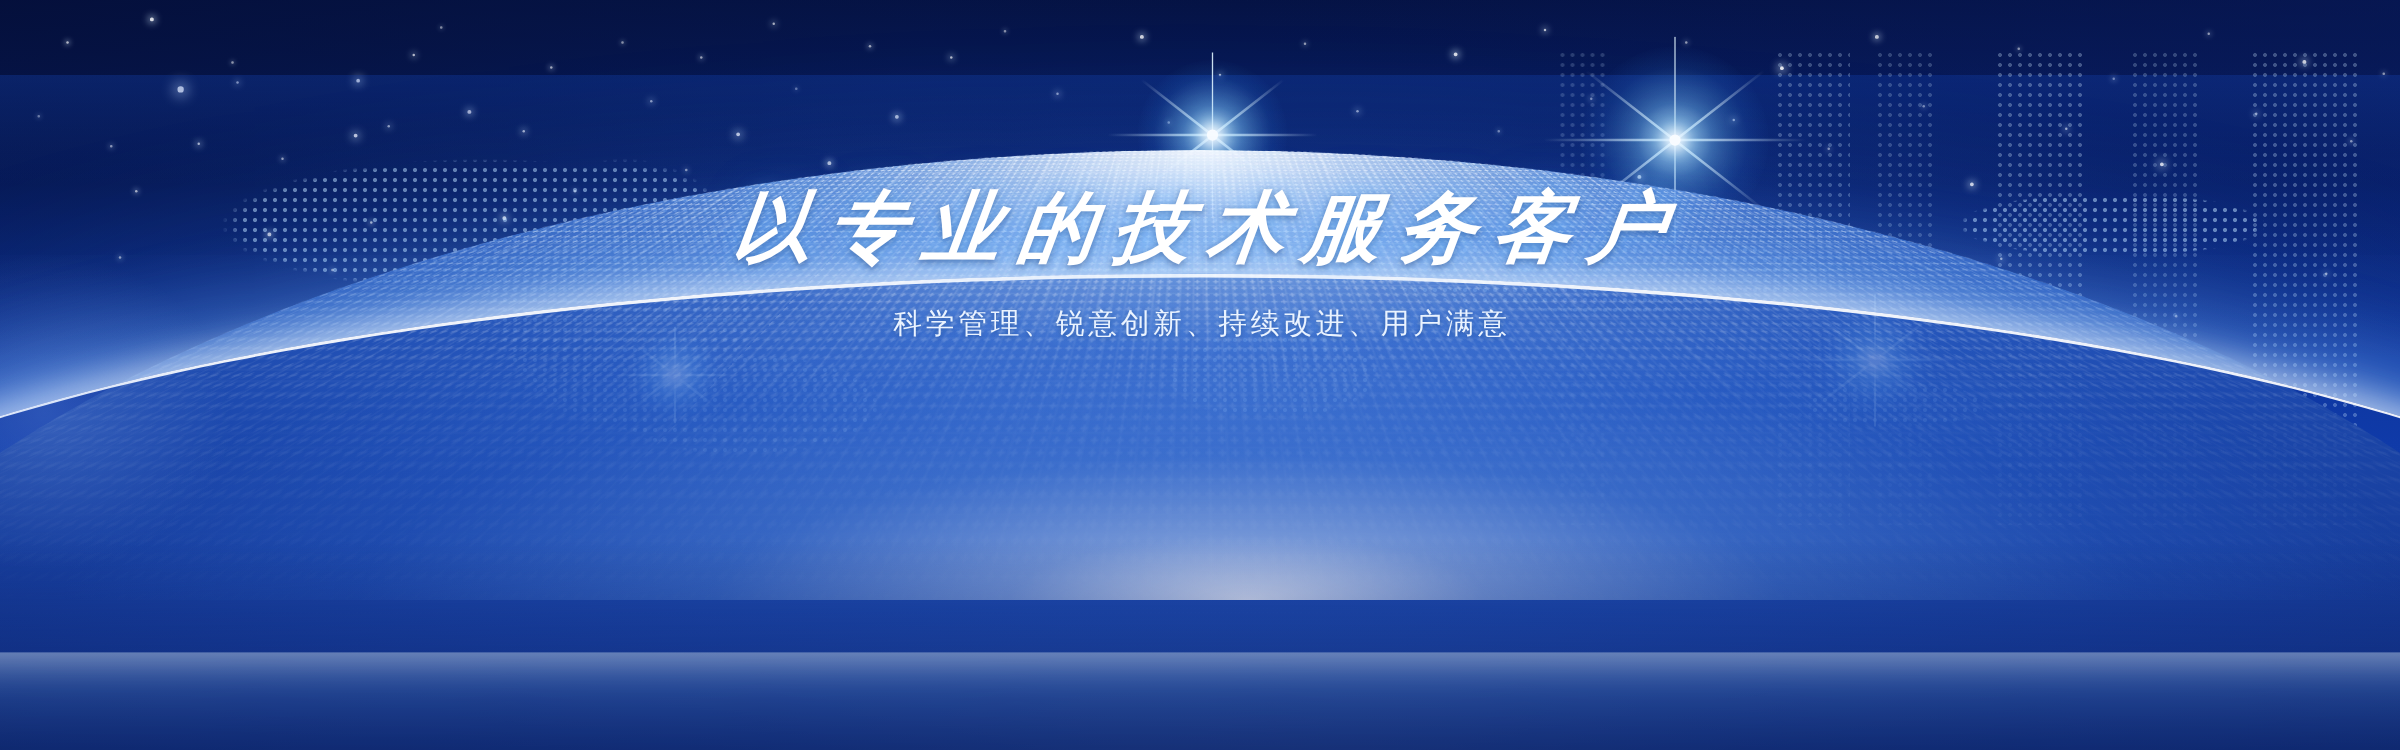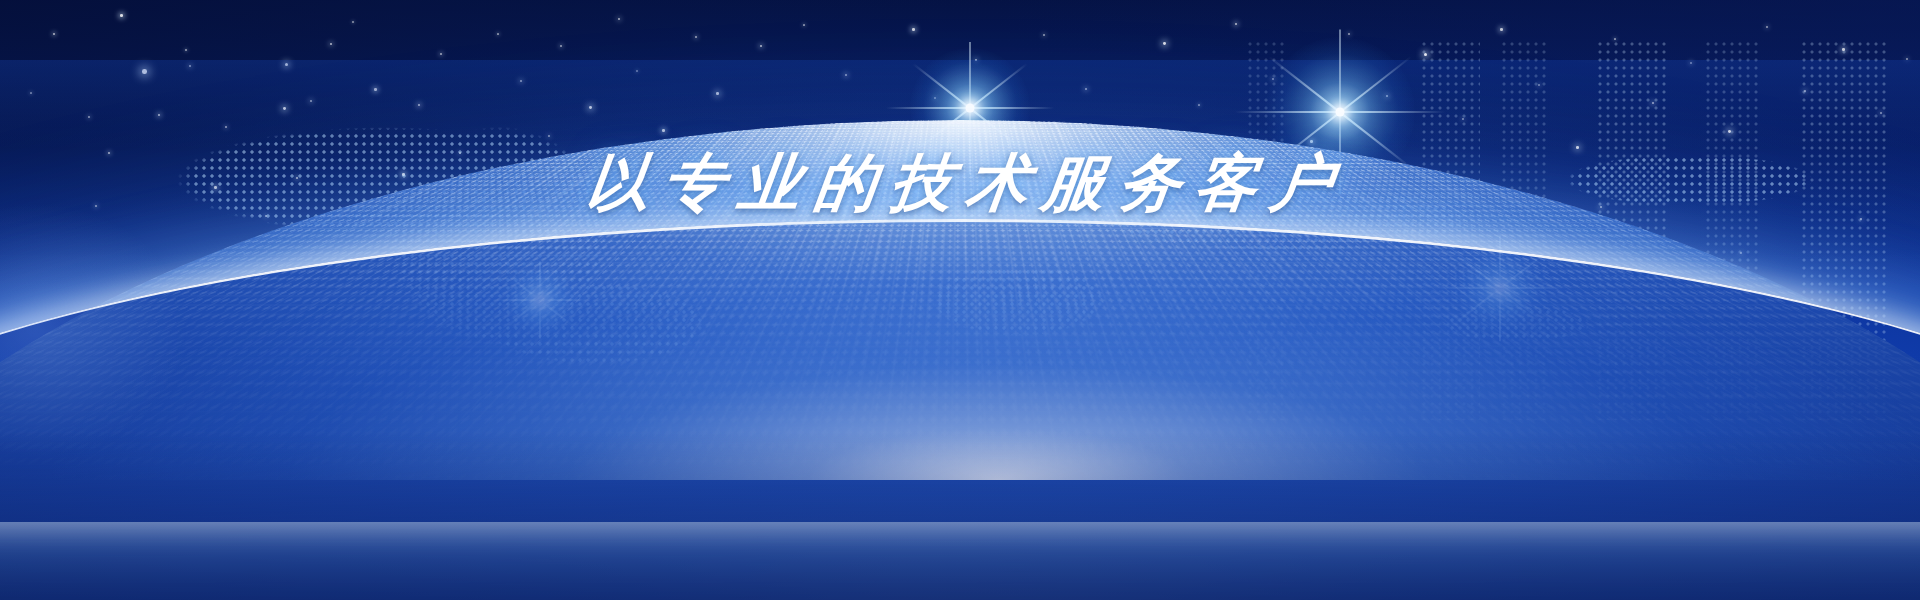--- a/index.html
+++ b/index.html
@@ -382,15 +382,16 @@
     <div class="city-roads"></div>
     <div class="city"></div>
   </div>
   <div class="horizon-glow"></div>
   <div class="limb"></div>
   <div class="left-haze"></div>
   <div class="bottom-shade"></div>
 
   <div class="copy">
     <h1 class="headline">以专业的技术服务客户</h1>
+    <p class="subline">科学管理、锐意创新、持续改进、用户满意</p>
   </div>
 
 </div>
 
 </body></html>

